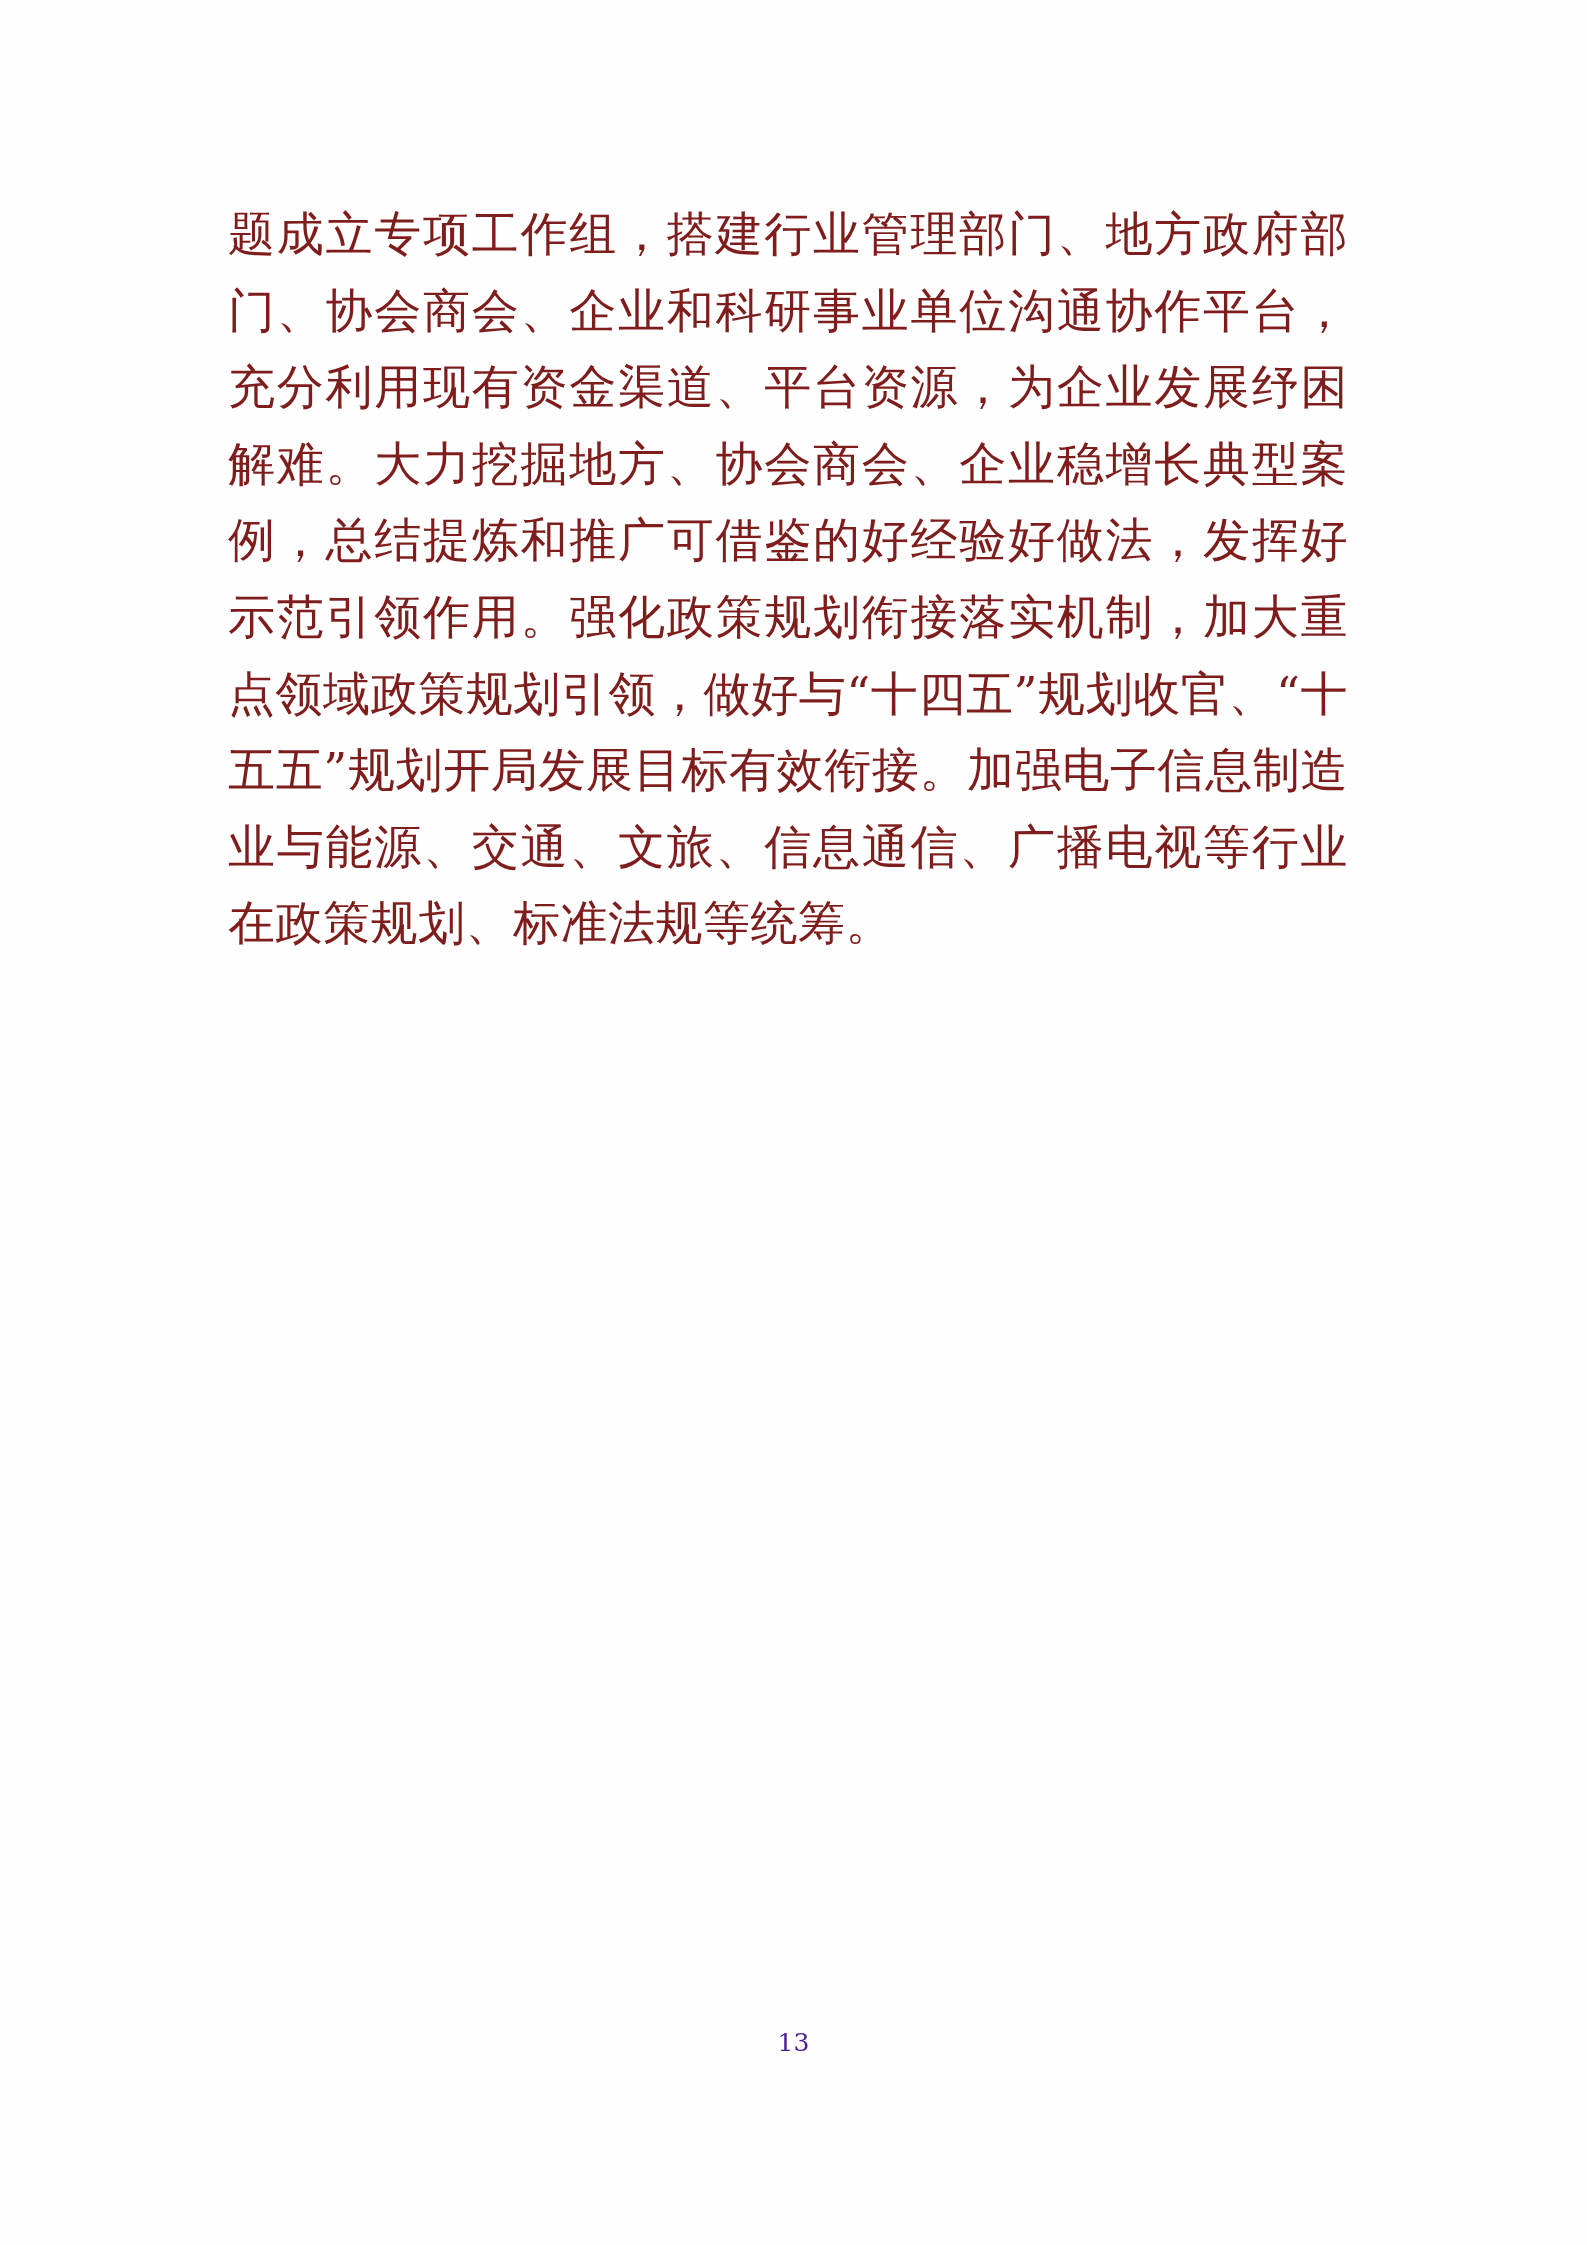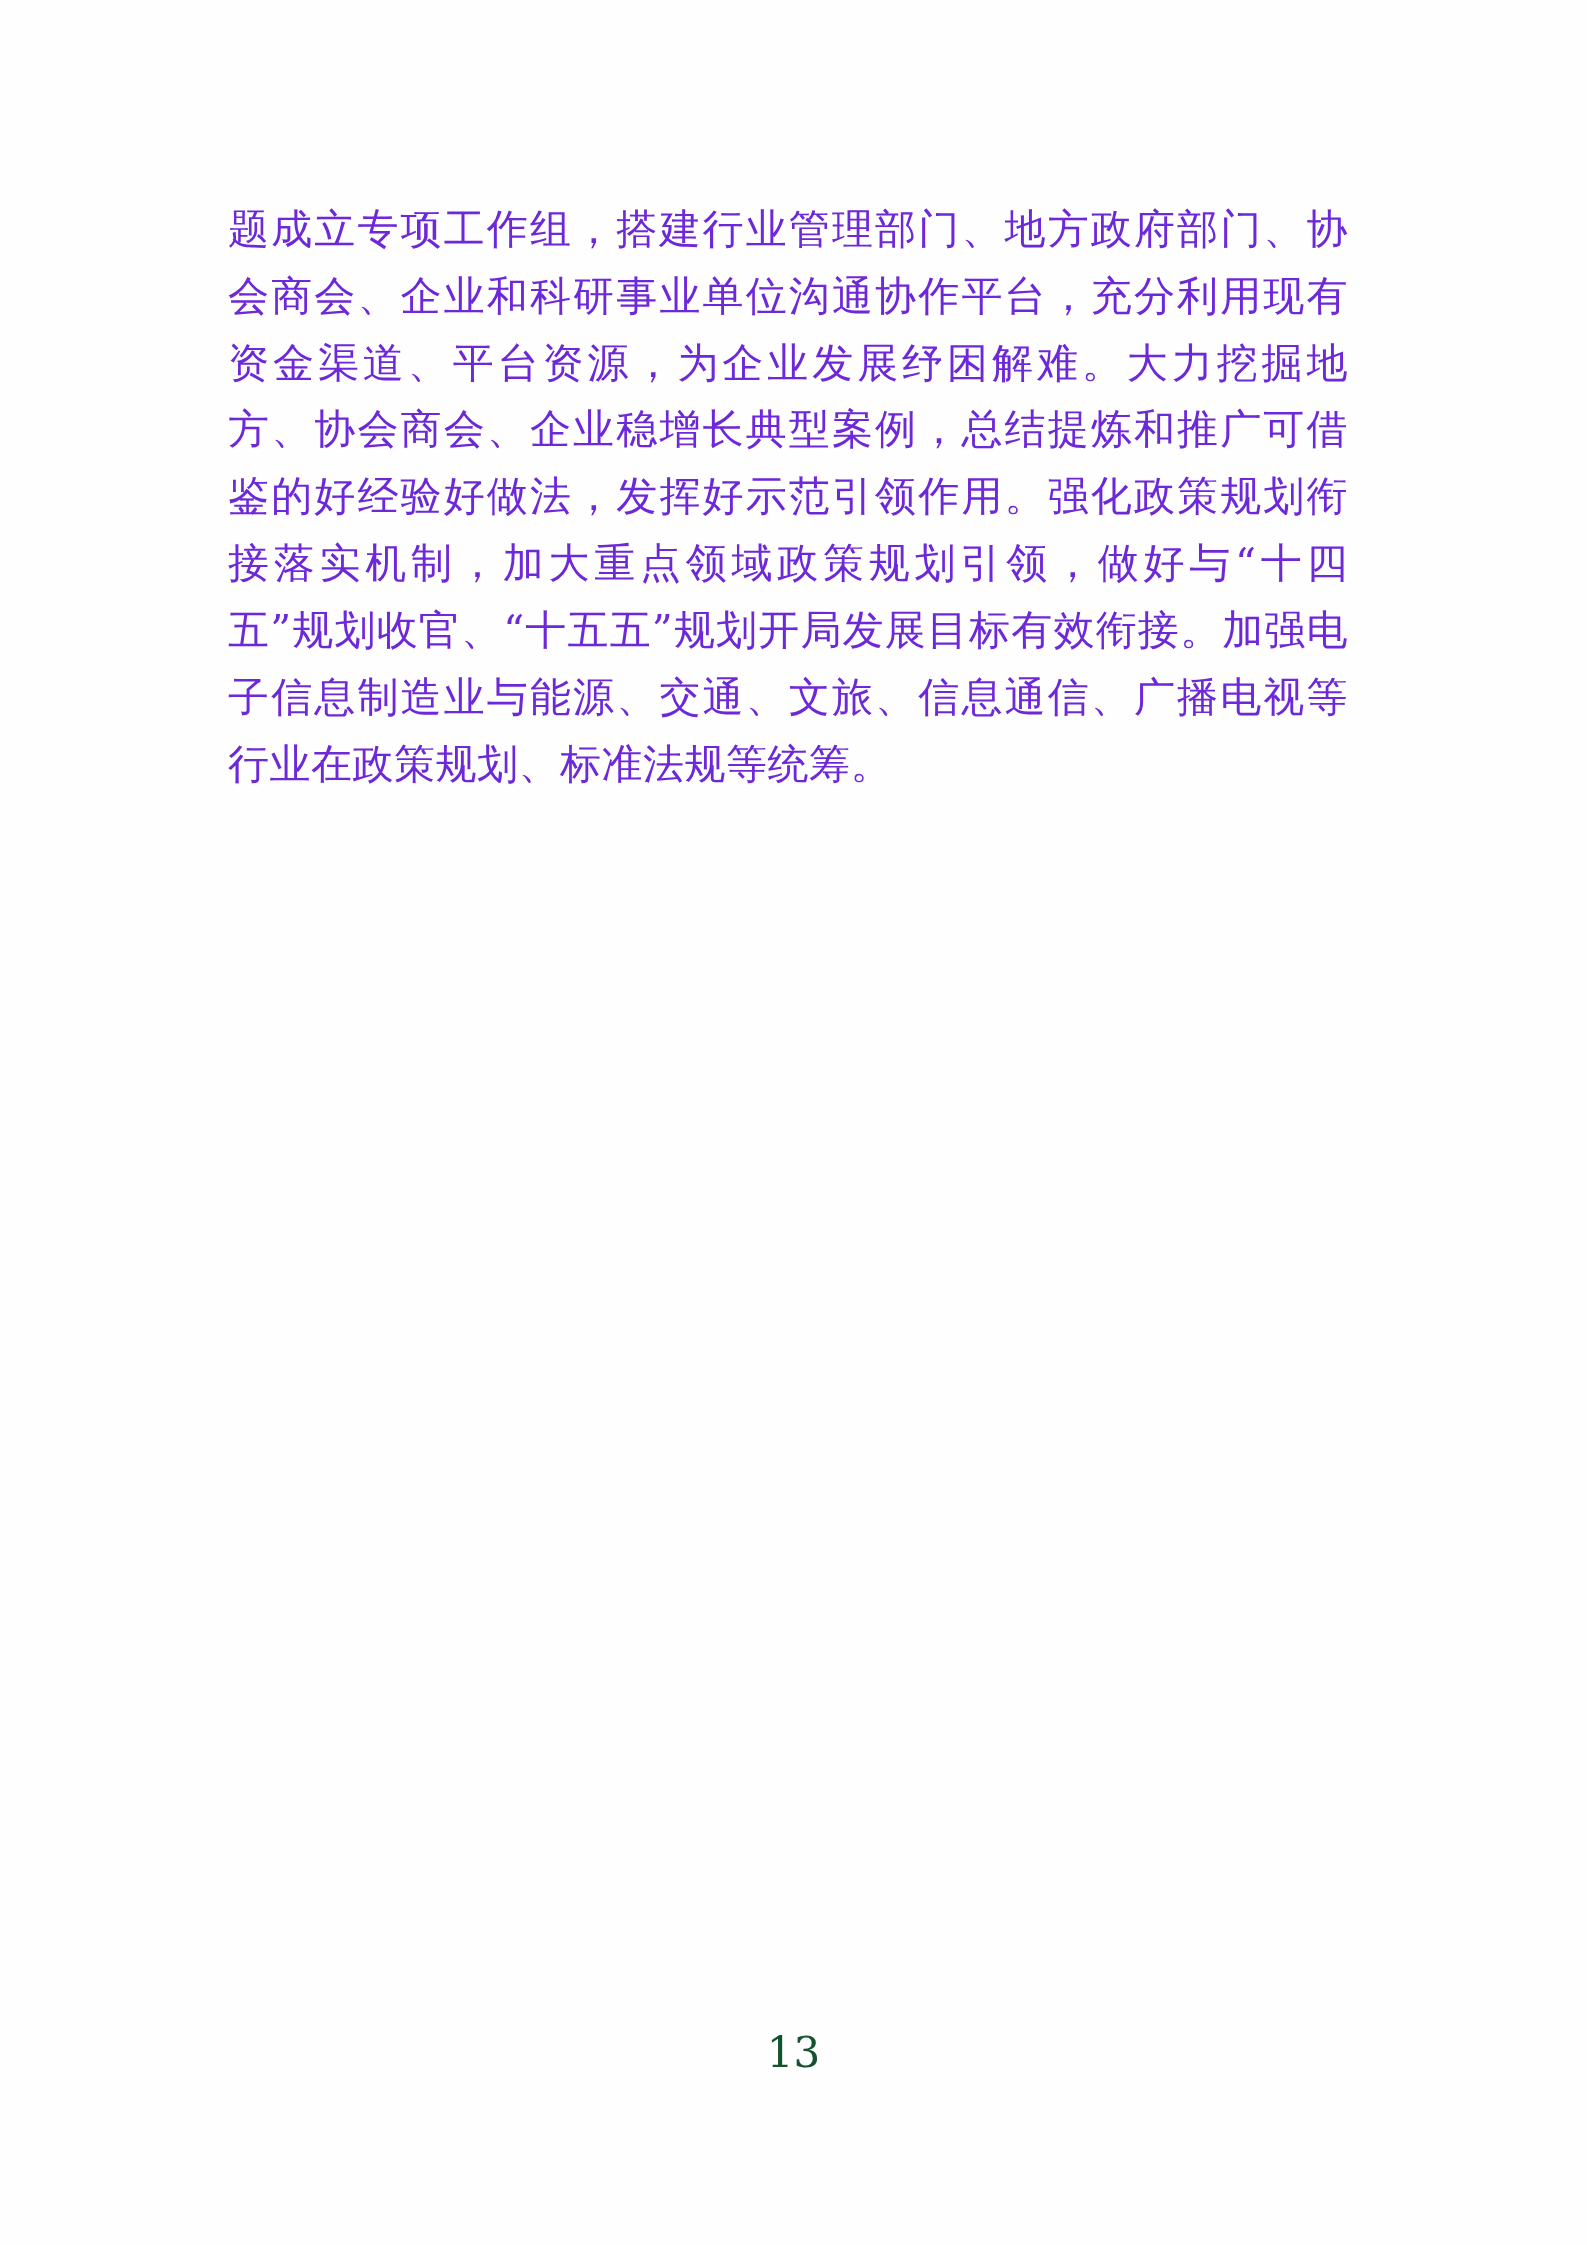--- a/index.html
+++ b/index.html
@@ -18,37 +18,37 @@
   .page {
     position: absolute;
     inset: 0;
     background: #fefefe;
   }
   .body-text {
     position: absolute;
     left: 228px;
     top: 196px;
     width: 1120px;
-    font-size: 41px;
+    font-size: 47px;
     line-height: 1.63;
     text-align: justify;
     text-justify: inter-ideograph;
     letter-spacing: 0.5px;
-    color: #6d28d9;
+    color: #7f1d1d;
     font-family: "DejaVu Serif", "Liberation Serif", serif;
     white-space: pre-wrap;
   }
   .page-number {
     position: absolute;
     left: 0;
     right: 0;
     top: 2028px;
     text-align: center;
-    font-size: 42px;
-    color: #14532d;
+    font-size: 25px;
+    color: #4c1d95;
     font-family: "DejaVu Serif", "Liberation Serif", serif;
   }
 </style>
 </head>
 <body>
 
 <div class="page">
   <div class="body-text">题成立专项工作组，搭建行业管理部门、地方政府部门、协会商会、企业和科研事业单位沟通协作平台，充分利用现有资金渠道、平台资源，为企业发展纾困解难。大力挖掘地方、协会商会、企业稳增长典型案例，总结提炼和推广可借鉴的好经验好做法，发挥好示范引领作用。强化政策规划衔接落实机制，加大重点领域政策规划引领，做好与“十四五”规划收官、“十五五”规划开局发展目标有效衔接。加强电子信息制造业与能源、交通、文旅、信息通信、广播电视等行业在政策规划、标准法规等统筹。</div>
   <div class="page-number">13</div>
 </div>

